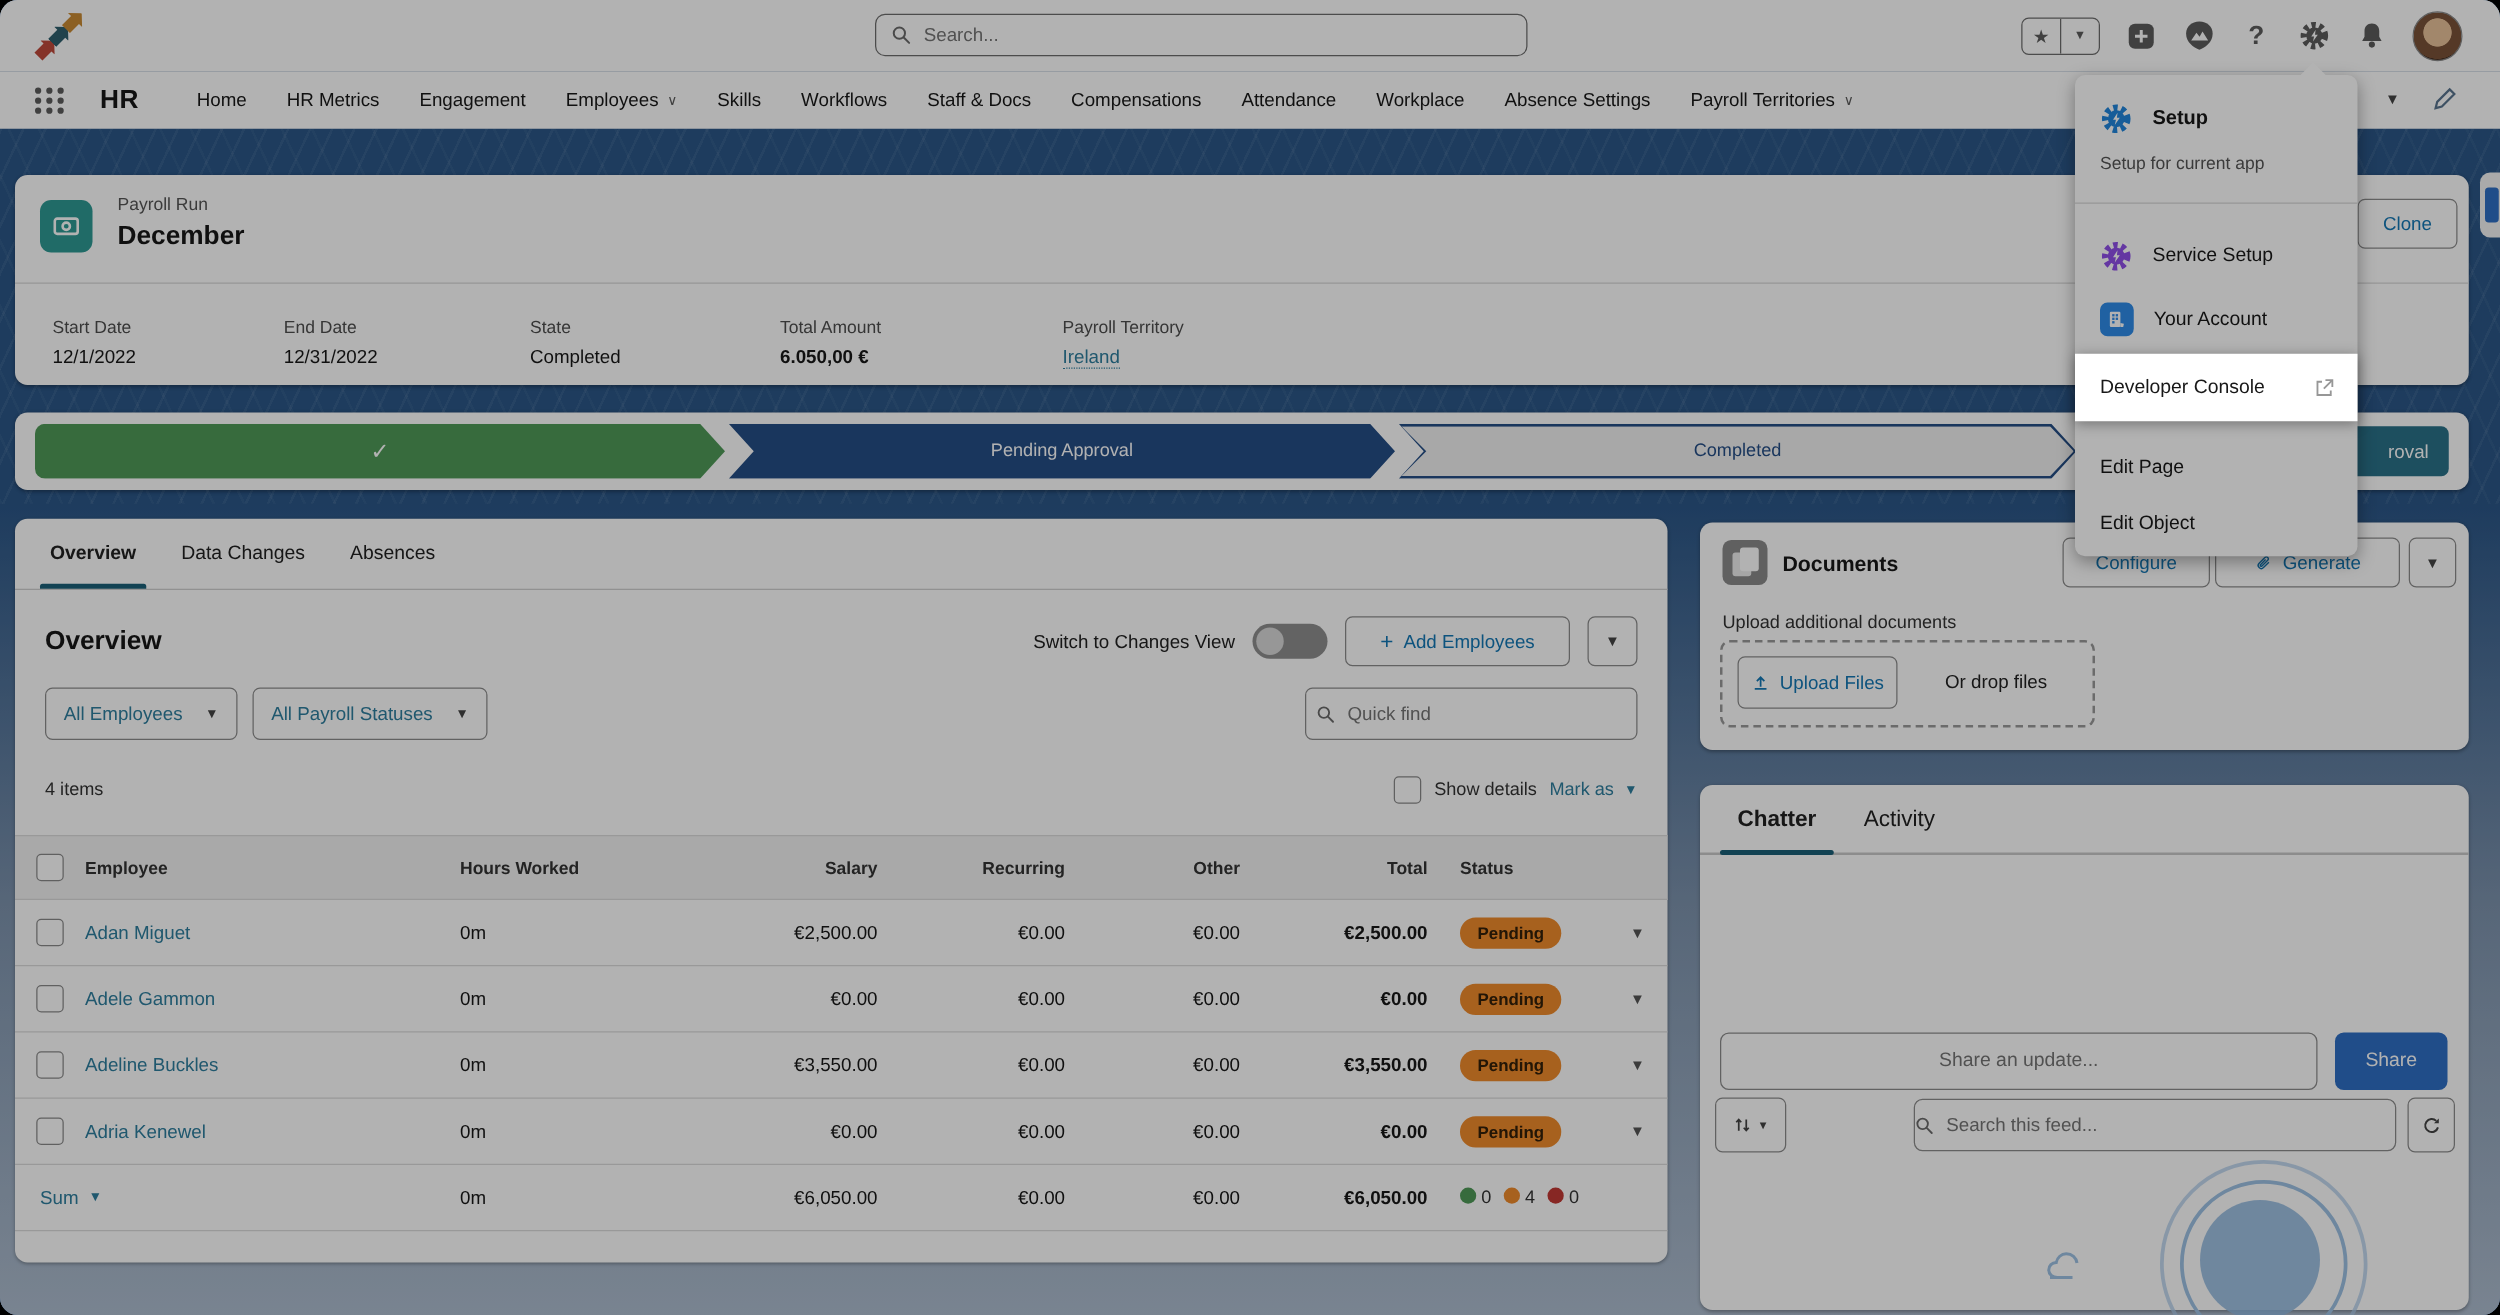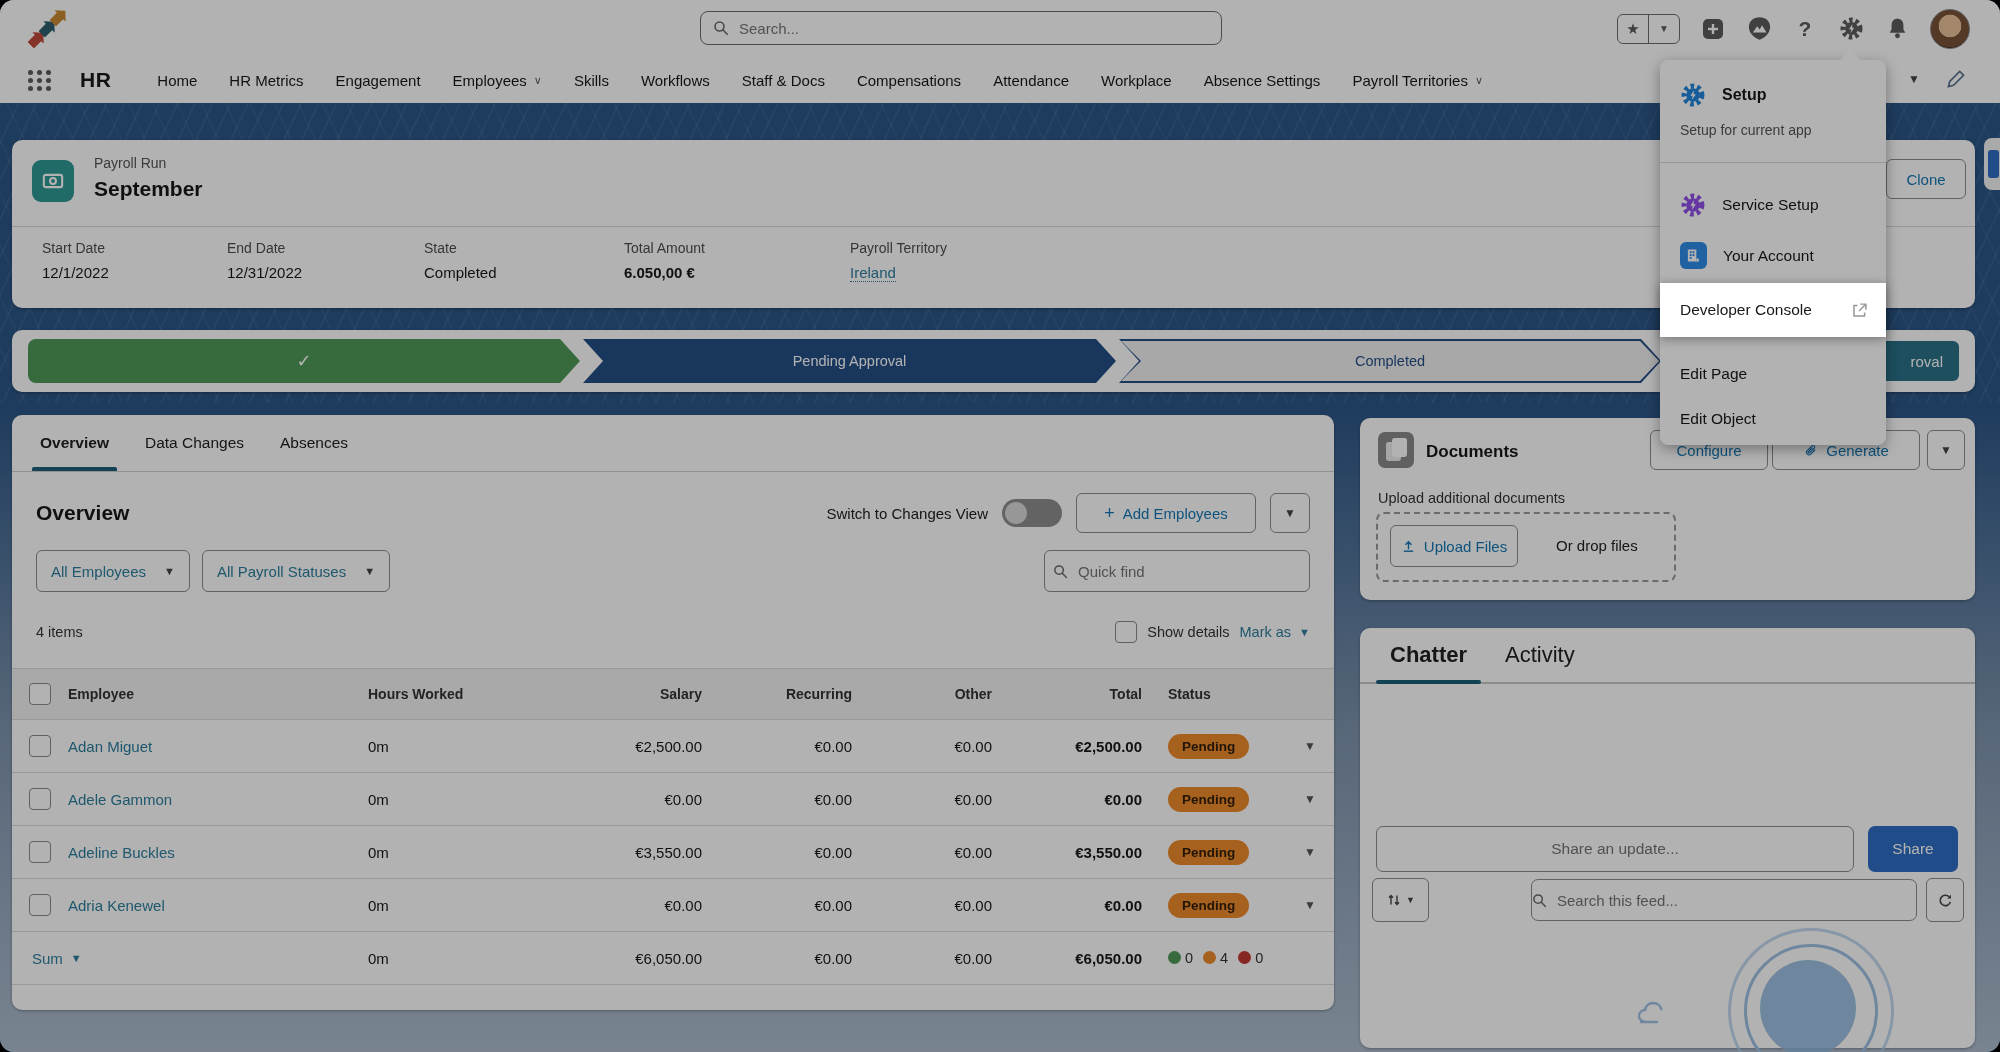--- a/index.html
+++ b/index.html
@@ -42,21 +42,21 @@
   
   .record{left:12px;top:140px;width:1963px;height:168px;}
   .rec-head{position:relative;height:86px;border-bottom:1px solid #d8d8d8;}
   .rec-icon{position:absolute;left:20px;top:20px;width:42px;height:42px;border-radius:9px;background:#2E9A94;display:flex;align-items:center;justify-content:center;}
   .rec-entity{position:absolute;left:82px;top:15px;font-size:14px;color:#555;}
   .rec-title{position:absolute;left:82px;top:37px;font-size:21px;font-weight:bold;color:#181818;}
   .btn{display:flex;align-items:center;justify-content:center;border:1px solid #8d8d8d;border-radius:6px;background:#fff;color:#1478B5;font-size:15px;box-sizing:border-box;gap:8px;cursor:pointer;}
   .clone-btn{position:absolute;left:1874px;top:19px;width:80px;height:40px;}
   .fields{position:absolute;left:0;top:86px;height:82px;width:100%;}
   .fld{position:absolute;top:14px;}
-  .fld .lab{font-size:14px;color:#4e4e4e;margin-bottom:8px;}
+  .fld .lab{font-size:14px;color:#4e4e4e;margin-bottom:8px;margin-top:13px;}
   .fld .val{font-size:15px;color:#181818;}
   .fld.f0{left:30px;} .fld.f1{left:215px;} .fld.f2{left:412px;} .fld.f3{left:612px;font-weight:bold;} .fld.f3 .lab{font-weight:normal;}
   .fld.f4{left:838px;}
   .linkv{color:#2E7E9E;border-bottom:1px dotted #2E7E9E;cursor:pointer;font-weight:normal;}
   
   .pathcard{left:12px;top:330px;width:1963px;height:62px;display:flex;align-items:center;padding:0 16px;}
   .stage{height:44px;display:flex;align-items:center;justify-content:center;font-size:14.5px;position:relative;}
   .st1{width:552px;background:#4F9A58;color:#fff;border-radius:8px 0 0 8px;clip-path:polygon(0 0,calc(100% - 20px) 0,100% 50%,calc(100% - 20px) 100%,0 100%);}
   .st2{width:533px;margin-left:3px;background:#254E86;color:#fff;clip-path:polygon(0 0,calc(100% - 20px) 0,100% 50%,calc(100% - 20px) 100%,0 100%,20px 50%);}
   .st3{width:542px;margin-left:3px;background:#254E86;clip-path:polygon(0 0,calc(100% - 20px) 0,100% 50%,calc(100% - 20px) 100%,0 100%,20px 50%);}
@@ -111,21 +111,21 @@
   .cfg-btn{position:absolute;left:290px;top:12px;width:118px;height:40px;}
   .gen-btn{position:absolute;left:412px;top:12px;width:148px;height:40px;}
   .doc-caret{position:absolute;left:567px;top:12px;width:38px;height:40px;}
   .upl-label{position:absolute;left:18px;top:72px;font-size:14.5px;color:#333;}
   .dropzone{position:absolute;left:16px;top:94px;width:296px;height:66px;border:2px dashed #9a9a9a;border-radius:8px;}
   .upl-btn{position:absolute;left:12px;top:11px;width:128px;height:42px;}
   .droptext{position:absolute;left:178px;top:23px;font-size:15px;color:#222;}
   
   .chcard{left:1360px;top:628px;width:615px;height:420px;overflow:hidden;}
   .chtabs{display:flex;padding:0 16px;height:54px;border-bottom:2px solid #c9c9c9;align-items:stretch;gap:10px;}
-  .chtab{display:flex;align-items:center;padding:0 14px;font-size:22px;color:#222;position:relative;cursor:pointer;}
+  .chtab{display:flex;align-items:center;padding:0 14px;font-size:18px;color:#222;position:relative;cursor:pointer;}
   .chtab.active{font-weight:bold;}
   .chtab.active::after{content:"";position:absolute;left:0;right:0;bottom:-2px;height:4px;background:#1B5F77;border-radius:2px;}
   .publisher{position:absolute;left:16px;top:84px;width:582px;height:92px;background:#e9e9e9;border:1px solid #bbb;border-radius:7px;overflow:hidden;}
   .posttab{position:absolute;left:0;top:0;width:120px;height:92px;background:#f7f7f7;border-right:1px solid #c4c4c4;color:#3B76D4;font-size:16px;display:flex;align-items:center;justify-content:center;cursor:pointer;}
   .sharerow{position:absolute;left:16px;top:198px;width:582px;display:flex;gap:14px;}
   .shareinput{flex:1;height:46px;border:1px solid #8d8d8d;border-radius:7px;box-sizing:border-box;font:15.5px "Liberation Sans",sans-serif;color:#555;text-align:center;outline:0;background:#fff;}
   .sharebtn{width:90px;height:46px;background:#2F6FC4;color:#fff;border:0;border-radius:7px;font-size:15.5px;cursor:pointer;}
   .feedrow{position:absolute;left:12px;top:250px;width:592px;display:flex;align-items:center;}
   .sortbtn{width:57px;height:44px;color:#444;gap:4px;}
   .feedsearch{margin-left:102px;width:386px;height:42px;border:1px solid #8d8d8d;border-radius:7px;display:flex;align-items:center;gap:8px;color:#6b6b6b;box-sizing:border-box;}
@@ -257,21 +257,21 @@
 
   <div class="card record">
     <div class="rec-head">
       <div class="rec-icon">
         <svg width="22" height="22" viewBox="0 0 18 18">
             <rect x="1.5" y="4" width="15" height="10" rx="1.6" fill="none" stroke="#fff" stroke-width="1.7"></rect>
             <circle cx="9" cy="9" r="2.4" fill="none" stroke="#fff" stroke-width="1.7"></circle>
           </svg>
       </div>
       <div class="rec-entity">Payroll Run</div>
-      <div class="rec-title">September</div>
+      <div class="rec-title">December</div>
       <button class="btn clone-btn">Clone</button>
     </div>
     <div class="fields">
       <div class="fld f0">
         <div class="lab">Start Date</div>
         <div class="val">12/1/2022</div>
       </div>
       <div class="fld f1">
         <div class="lab">End Date</div>
         <div class="val">12/31/2022</div>

